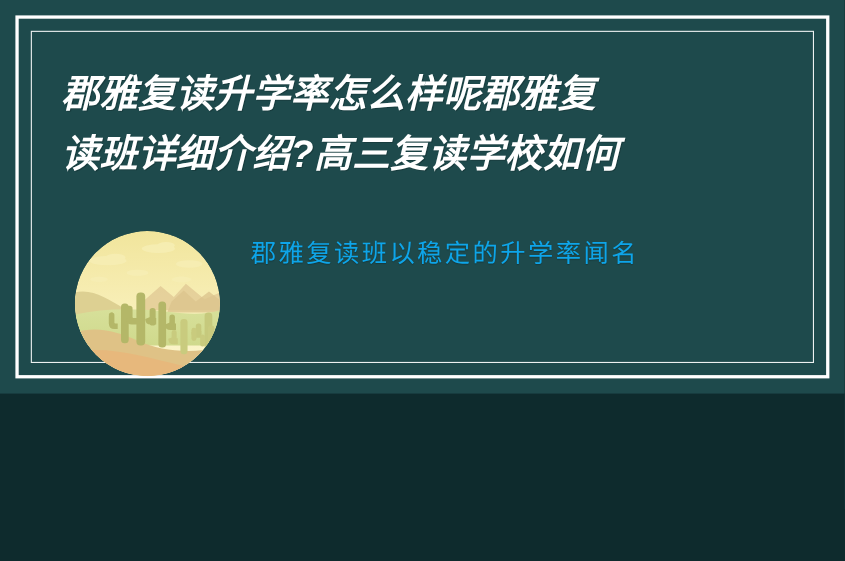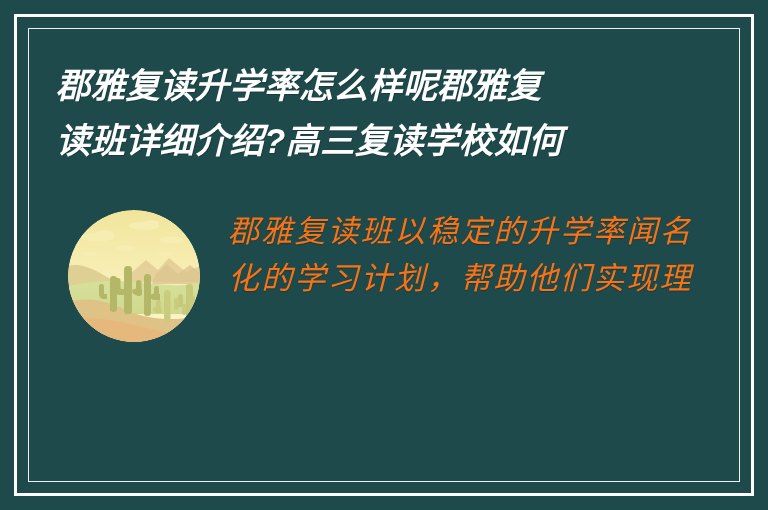--- a/index.html
+++ b/index.html
@@ -8,21 +8,21 @@
     padding: 0;
     background: #0e2b2d;
   }
   body {
     font-family: "Liberation Sans", "DejaVu Sans", sans-serif;
   }
 
   #poster {
     position: relative;
     width: 768px;
-    height: 510px;
+    height: 358px;
     overflow: hidden;
     background: #1e4a4c;
   }
 
   
   .frame-outer {
     position: absolute;
     left: 14px;
     top: 14px;
     right: 14px;
@@ -78,24 +78,23 @@
 
   
   .body-copy {
     position: absolute;
     left: 228px;
     top: 208px;
     width: 418px;
   }
   .copy-line {
     display: block;
-    color: #f97316;
+    color: #0ea5e9;
     font-family: "DejaVu Serif", "Liberation Serif", serif;
-    font-size: 31px;
-    font-style: italic;
+    font-size: 23px;
     font-weight: 400;
     line-height: 47px;
     letter-spacing: 2.2px;
     white-space: nowrap;
     text-shadow: 0 1px 1px rgba(0,0,0,0.22);
   }
 </style>
 </head>
 <body>
 
@@ -183,16 +182,15 @@
 
           <rect x="121" y="86" width="6" height="28" rx="2.8"></rect>
           <rect x="114" y="94" width="4.4" height="11" rx="2.1"></rect>
         </g>
       </g>
     </svg>
   </div>
 
   <div class="body-copy">
     <span class="copy-line">郡雅复读班以稳定的升学率闻名</span>
-    <span class="copy-line">化的学习计划，帮助他们实现理</span>
   </div>
 
 </div>
 
 </body></html>

